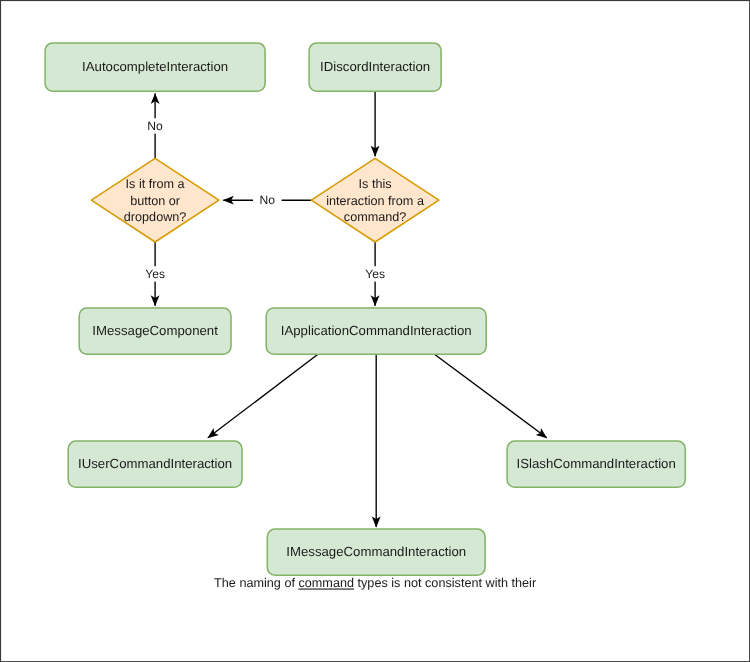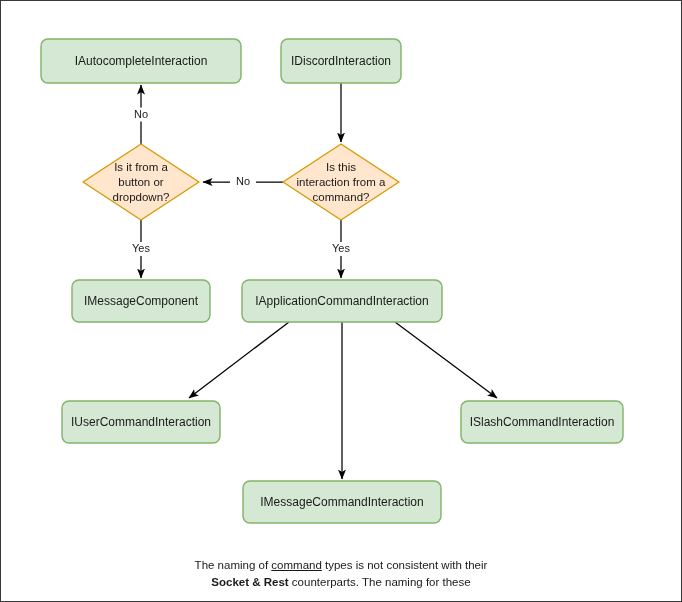--- a/index.html
+++ b/index.html
@@ -59,21 +59,21 @@
     font-family: "Liberation Sans", sans-serif;
     font-size: 11px;
     fill: #1a1a1a;
     text-anchor: middle;
     dominant-baseline: middle;
   }
   .caption {
     position: absolute;
     left: 0;
     right: 0;
-    top: 556px;
+    top: 522px;
     text-align: center;
     font-family: "Liberation Sans", sans-serif;
     font-size: 11.5px;
     line-height: 17px;
     color: #1a1a1a;
   }
   .caption .u { text-decoration: underline; }
   .caption .b { font-weight: bold; }
 </style>
 </head>
@@ -149,18 +149,15 @@
         <text x="140" y="248.5" class="edge-label">Yes</text>
         <rect x="329" y="241" width="22" height="14" fill="#ffffff"></rect>
         <text x="340" y="248.5" class="edge-label">Yes</text>
       </g>
   </svg>
 
   <div class="caption">
     <div>
       <span>The naming of </span><span class="u">command</span><span> types is not consistent with their</span>
     </div>
-    <div>
-      <span class="b">Socket &amp; Rest</span><span> counterparts. The naming for these</span>
-    </div>
   </div>
 
 </div>
 
 </body></html>

